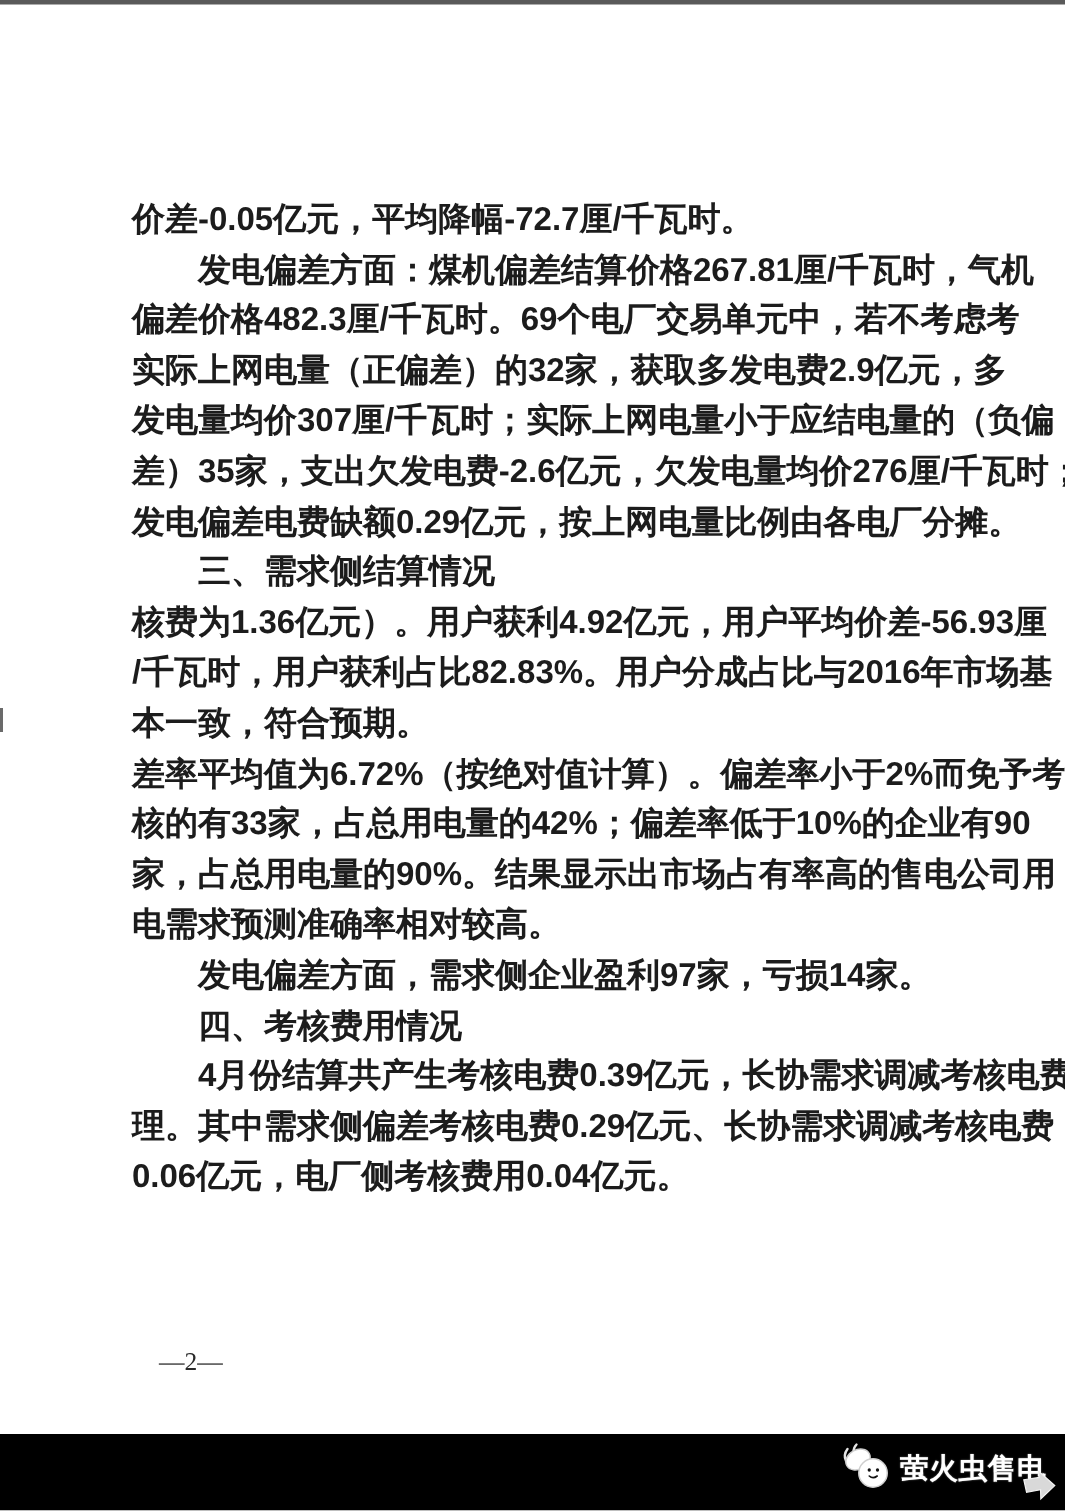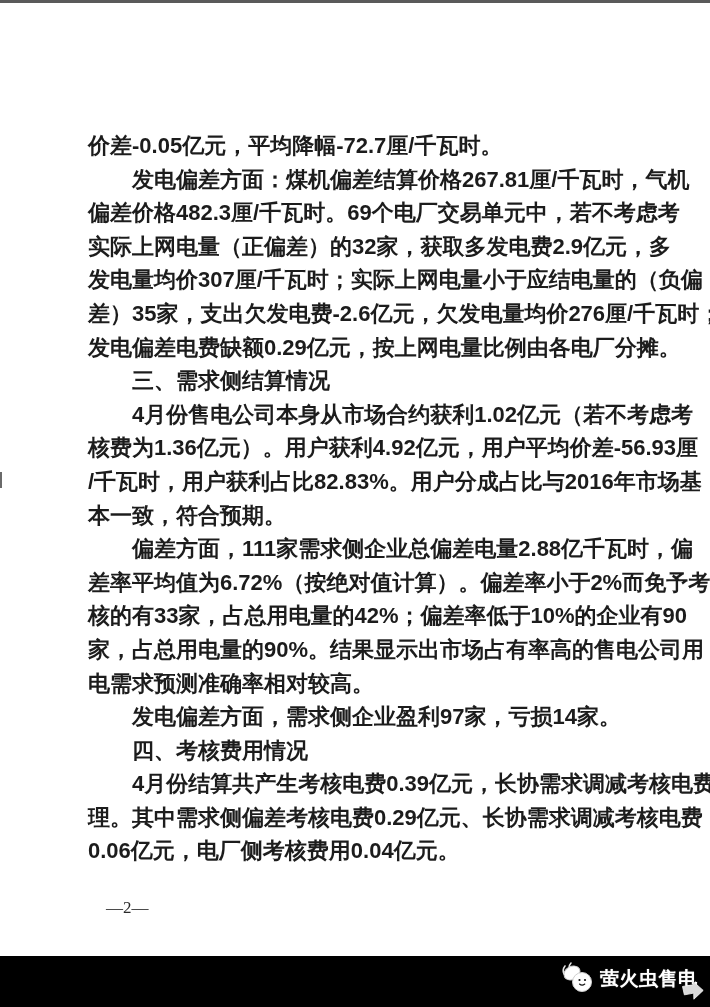--- a/index.html
+++ b/index.html
@@ -84,25 +84,23 @@
 
   <div class="body-text" style="color: rgb(28, 28, 28);">
       <div class="line">价差-0.05亿元，平均降幅-72.7厘/千瓦时。</div>
       <div class="line i j">发电偏差方面：煤机偏差结算价格267.81厘/千瓦时，气机</div>
       <div class="line j">偏差价格482.3厘/千瓦时。69个电厂交易单元中，若不考虑考</div>
       <div class="line j">实际上网电量（正偏差）的32家，获取多发电费2.9亿元，多</div>
       <div class="line j">发电量均价307厘/千瓦时；实际上网电量小于应结电量的（负偏</div>
       <div class="line j">差）35家，支出欠发电费-2.6亿元，欠发电量均价276厘/千瓦时；</div>
       <div class="line">发电偏差电费缺额0.29亿元，按上网电量比例由各电厂分摊。</div>
       <div class="line i">三、需求侧结算情况</div>
-      <div class="line i j">4月份售电公司本身从市场合约获利1.02亿元（若不考虑考</div>
       <div class="line j">核费为1.36亿元）。用户获利4.92亿元，用户平均价差-56.93厘</div>
       <div class="line j">/千瓦时，用户获利占比82.83%。用户分成占比与2016年市场基</div>
       <div class="line">本一致，符合预期。</div>
-      <div class="line i j">偏差方面，111家需求侧企业总偏差电量2.88亿千瓦时，偏</div>
       <div class="line j">差率平均值为6.72%（按绝对值计算）。偏差率小于2%而免予考</div>
       <div class="line j">核的有33家，占总用电量的42%；偏差率低于10%的企业有90</div>
       <div class="line j">家，占总用电量的90%。结果显示出市场占有率高的售电公司用</div>
       <div class="line">电需求预测准确率相对较高。</div>
       <div class="line i">发电偏差方面，需求侧企业盈利97家，亏损14家。</div>
       <div class="line i">四、考核费用情况</div>
       <div class="line i j">4月份结算共产生考核电费0.39亿元，长协需求调减考核电费</div>
       <div class="line j">理。其中需求侧偏差考核电费0.29亿元、长协需求调减考核电费</div>
       <div class="line">0.06亿元，电厂侧考核费用0.04亿元。</div>
     </div>

